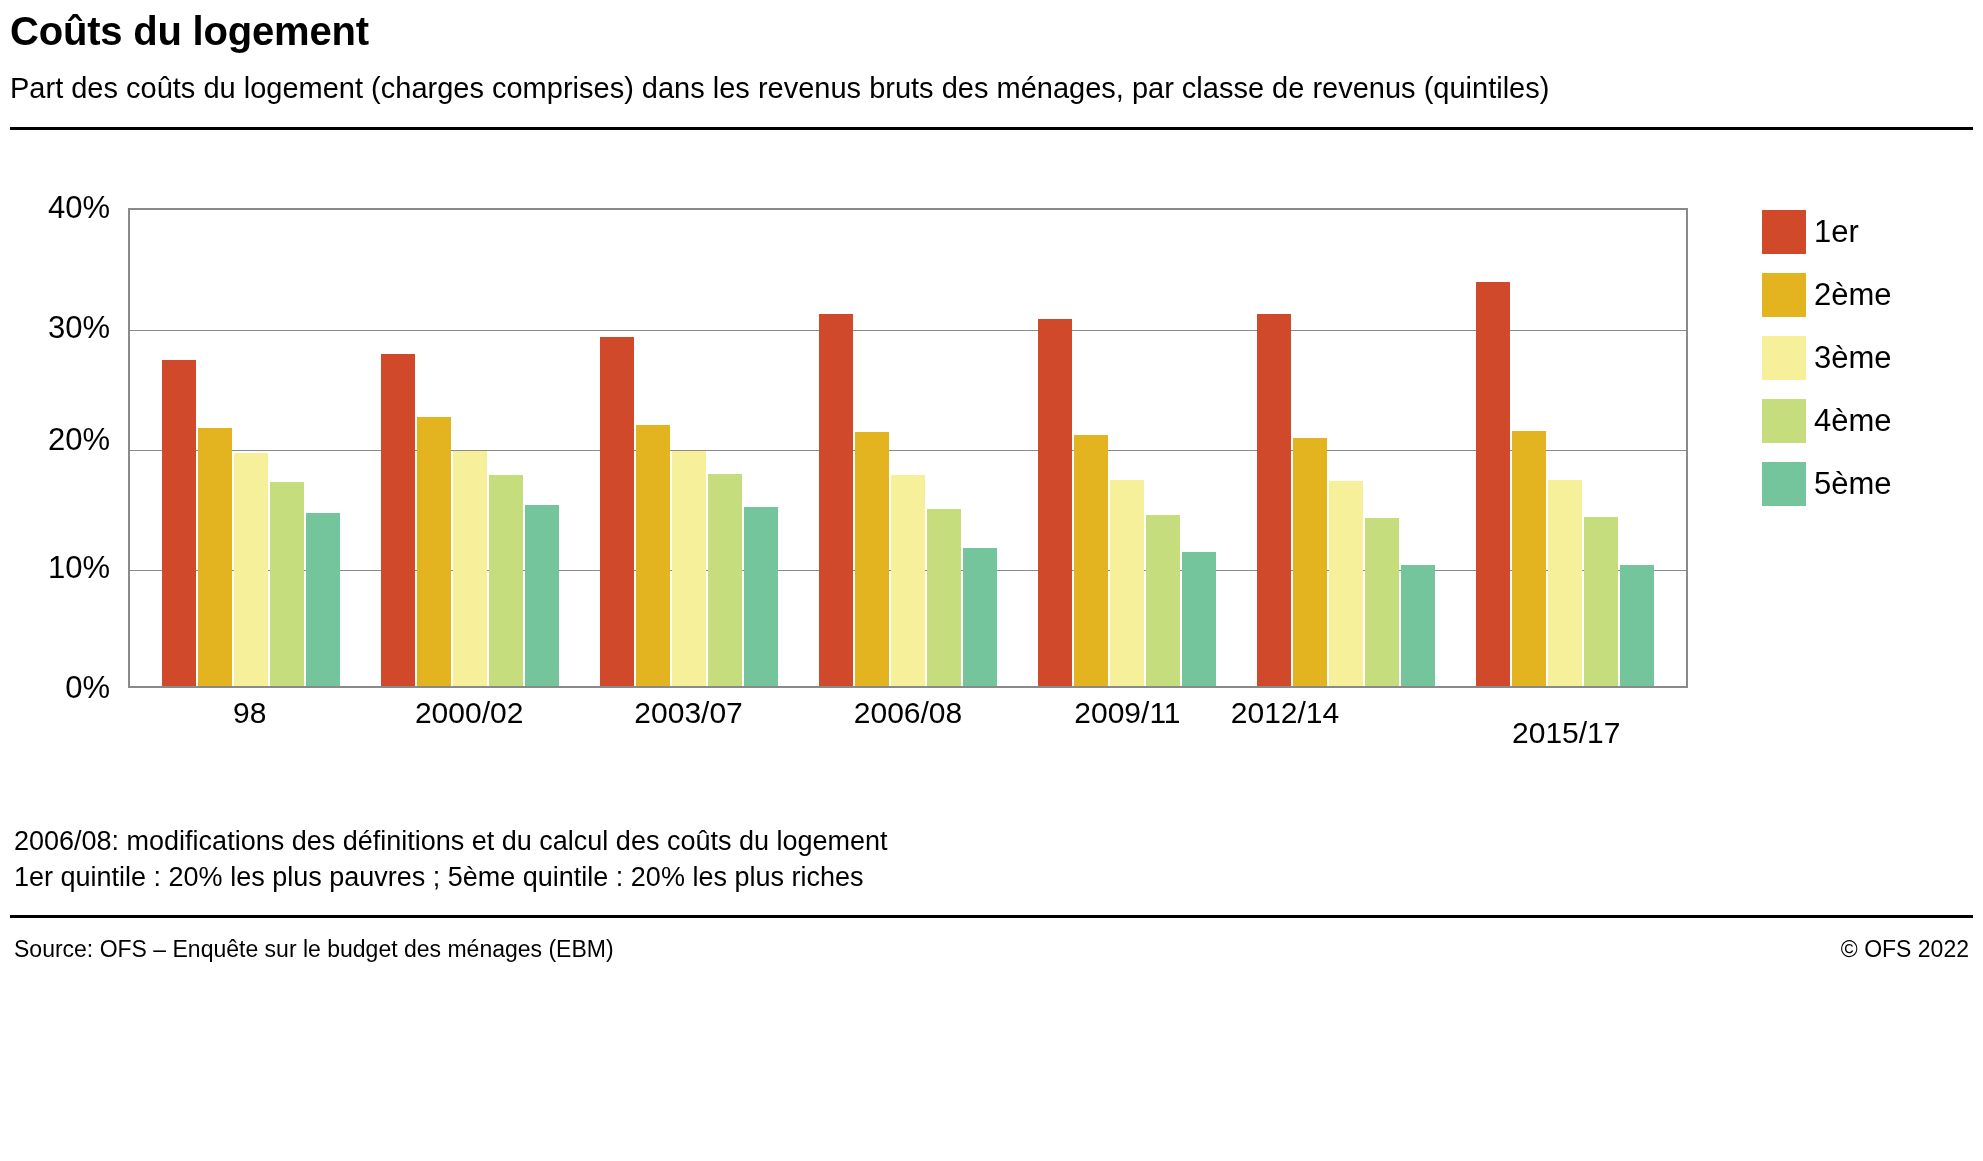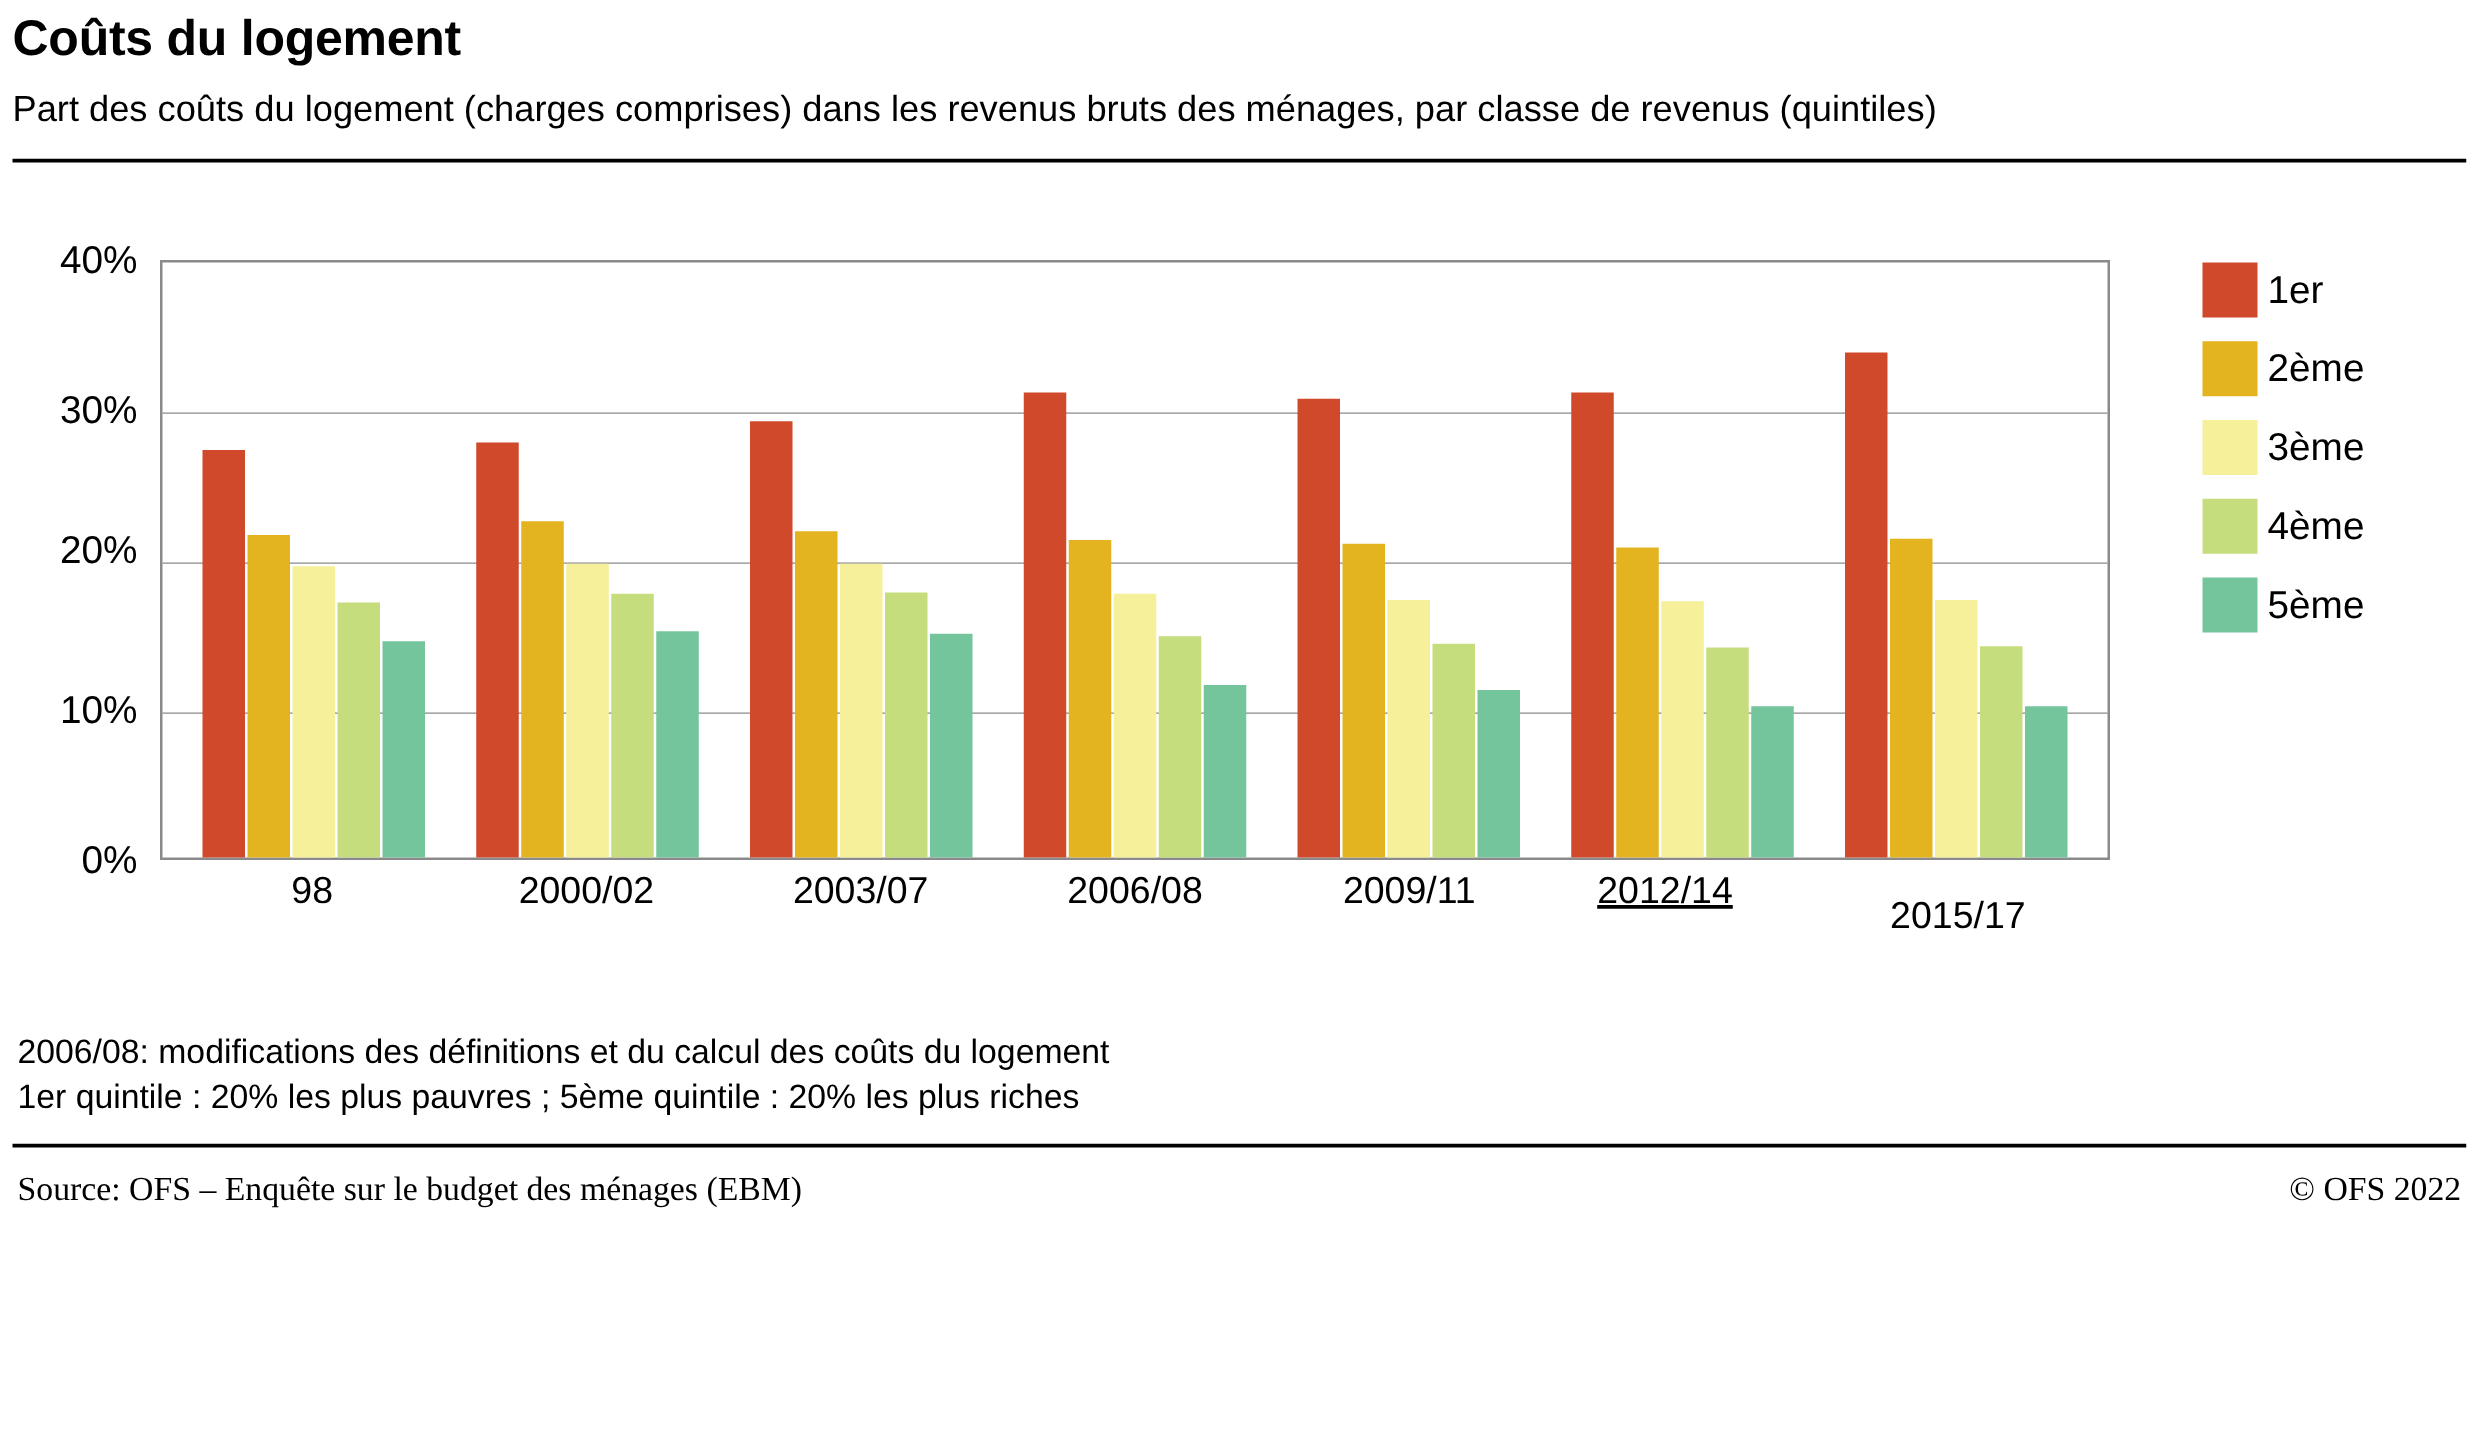--- a/index.html
+++ b/index.html
@@ -145,23 +145,22 @@
   }
   .rule-bottom {
     border: 0;
     border-top: 3px solid #000;
     margin: 20px 0 0 0;
   }
   .footer {
     display: flex;
     justify-content: space-between;
     align-items: center;
-    font-size: 27px;
+    font-size: 23px;
     padding: 18px 4px 0 4px;
-    font-family: Liberation Serif, serif;
   }
 </style>
 </head>
 <body>
 
 <div class="page">
 
   <h1 class="title">Coûts du logement</h1>
   <div class="subtitle">Part des coûts du logement (charges comprises) dans les revenus bruts des ménages, par classe de revenus (quintiles)</div>
   <hr class="rule-top">
@@ -234,21 +233,21 @@
           </div>
         </div>
     </div>
 
     <div id="xlabels">
         <div class="group-label" style="left: 89.7143px; width: 300px;">98</div>
         <div class="group-label" style="left: 309.143px; width: 300px;">2000/02</div>
         <div class="group-label" style="left: 528.571px; width: 300px;">2003/07</div>
         <div class="group-label" style="left: 748px; width: 300px;">2006/08</div>
         <div class="group-label" style="left: 967.429px; width: 300px;">2009/11</div>
-        <div class="group-label" style="left: 1172px; width: 300px; text-decoration: underline;">2012/14</div>
+        <div class="group-label" style="left: 1125px; width: 300px;">2012/14</div>
         <div class="group-label" style="left: 1406.29px; width: 300px; margin-top: 20px;">2015/17</div>
       </div>
 
     <div class="legend" id="legend">
         <div class="legend-item">
           <span class="legend-swatch" style="background: rgb(209, 73, 43);"></span>
           <span class="legend-label">1er</span>
         </div>
         <div class="legend-item">
           <span class="legend-swatch" style="background: rgb(227, 179, 32);"></span>

